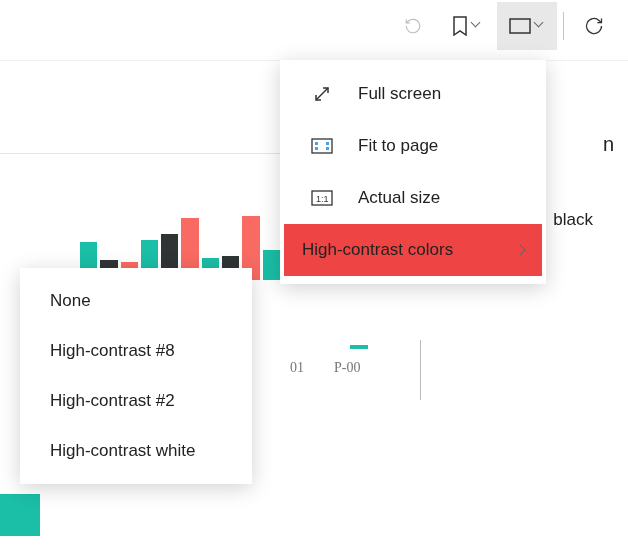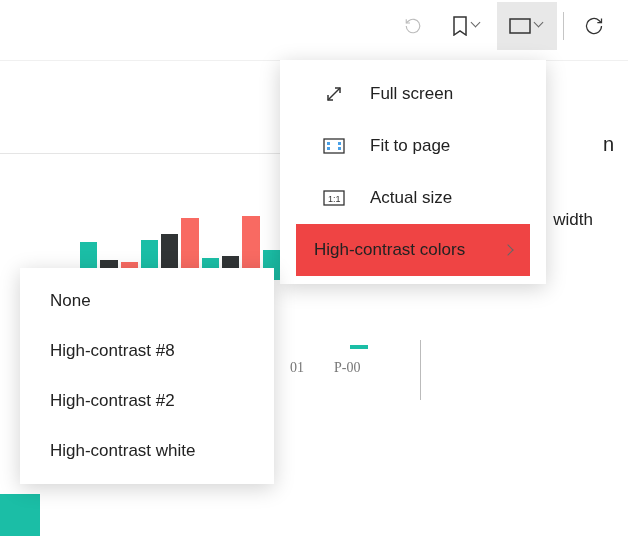--- a/index.html
+++ b/index.html
@@ -87,42 +87,42 @@
       background: #1bbea6;
     }
 
     .dropdown {
       position: absolute;
       top: 60px;
       left: 280px;
       width: 266px;
       background: #fff;
       box-shadow: 0 4px 20px rgba(0,0,0,0.18);
-      padding: 8px 16px;
+      padding: 8px 4px;
     }
     .dd-item {
       display: flex;
       align-items: center;
       gap: 16px;
       height: 52px;
       padding: 0 18px;
       font-size: 17px;
       color: #222;
       cursor: pointer;
     }
     .dd-item.highlight { background: #ef4444; justify-content: space-between; }
     .dd-item.highlight .label-row { display:flex; align-items:center; gap:16px; }
     .dd-icon { width: 40px; height: 22px; display:flex; align-items:center; justify-content:center; flex-shrink:0; }
     .chev-right::before { content:""; display:block; width:7px; height:7px; border-right:1.5px solid #666; border-top:1.5px solid #666; transform: rotate(45deg); }
 
     .submenu {
       position: absolute;
       top: 268px;
       left: 20px;
-      width: 254px;
+      width: 232px;
       background: #fff;
       box-shadow: 0 4px 20px rgba(0,0,0,0.18);
       padding: 8px 0;
       z-index: 5;
     }
     .sub-item {
       height: 50px;
       padding: 0 30px;
       display: flex;
       align-items: center;
@@ -176,21 +176,21 @@
   <div class="tb-divider"></div>
   <div class="tb-btn">
     <svg width="20" height="20" viewBox="0 0 24 24" fill="none" stroke="#333" stroke-width="1.5">
         <path d="M21 12a9 9 0 1 1-3-6.7L21 8"></path>
         <polyline points="21 3 21 8 16 8"></polyline>
       </svg>
   </div>
 </div>
 
 <span class="partial-n">n</span>
-<span class="page-label">width</span>
+<span class="page-label">black</span>
 
 <div class="content-bg"></div>
 
 <div class="chart-area" id="chart">
     <div class="bar teal" style="height: 38px;"></div>
     <div class="bar dark" style="height: 20px;"></div>
     <div class="bar red" style="height: 18px;"></div>
     <div class="bar teal" style="height: 40px;"></div>
     <div class="bar dark" style="height: 46px;"></div>
     <div class="bar red" style="height: 62px;"></div>

